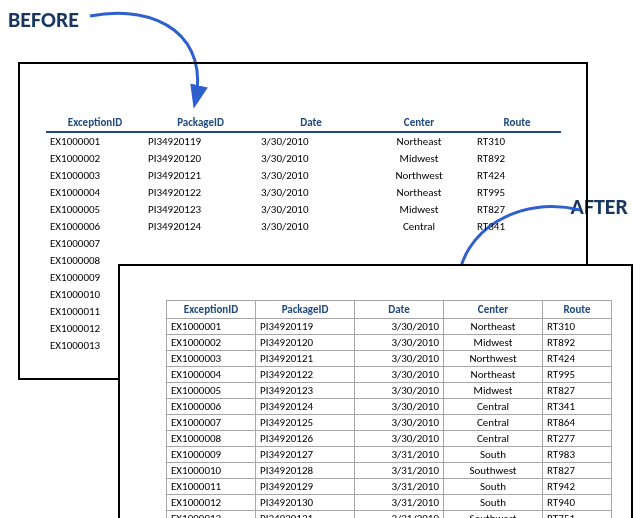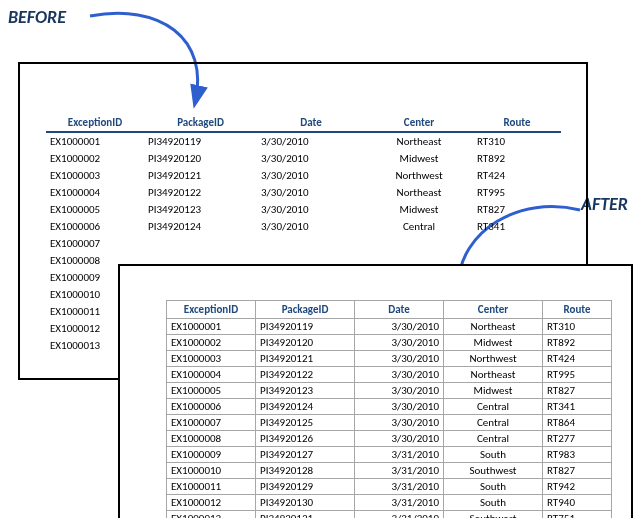--- a/index.html
+++ b/index.html
@@ -8,23 +8,22 @@
     width: 640px;
     height: 518px;
     font-family: Calibri, Arial, sans-serif;
     font-size: 11px;
     background: #fff;
     position: relative;
     overflow: hidden;
   }
   .label {
     position: absolute;
-    font-style: italic;
     font-weight: bold;
-    font-size: 18px;
+    font-size: 22px;
     color: #17375e;
   }
   .before-label { top: 6px; left: 8px; }
   .after-label  { top: 193px; right: 12px; }
 
   .before-frame {
     position: absolute;
     top: 62px;
     left: 18px;
     width: 570px;

